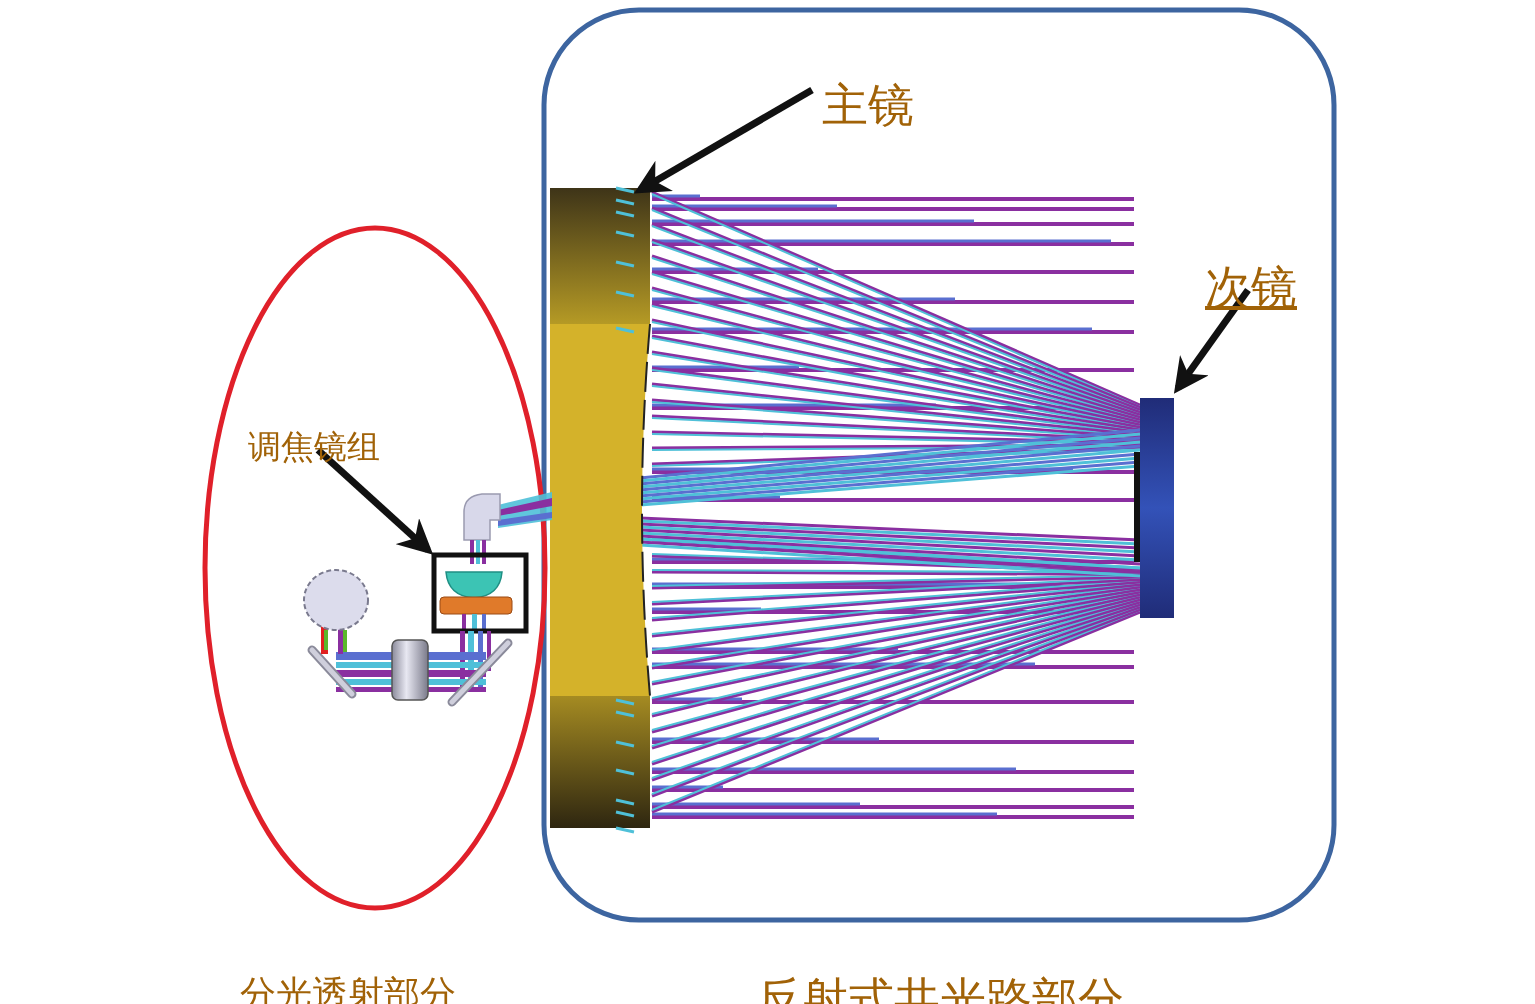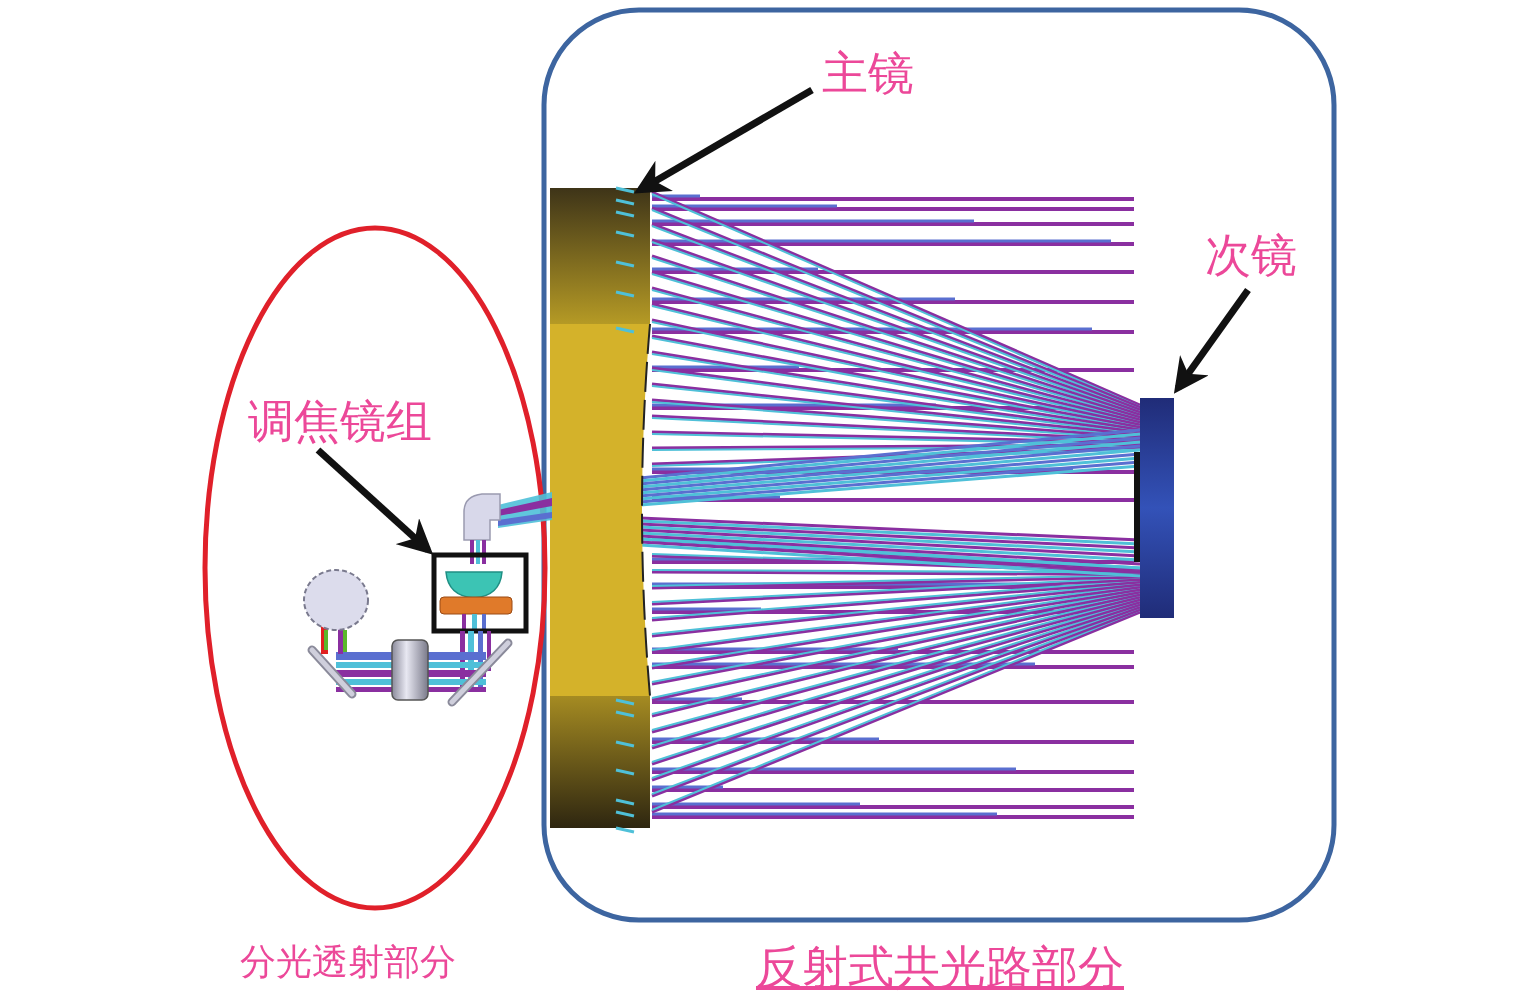--- a/index.html
+++ b/index.html
@@ -1,27 +1,28 @@
 <!DOCTYPE html>
 <html><head>
   <meta charset="utf-8">
   <style>
     html, body { margin: 0; padding: 0; background: #ffffff; }
     body { width: 1535px; height: 1004px; position: relative; overflow: hidden; }
     #stage { position: absolute; left: 0; top: 0; width: 1535px; height: 1004px; }
     .label {
       position: absolute;
       font-family: "DejaVu Serif", "Liberation Serif", serif;
-      color: #ec4899;
+      color: #a16207;
       white-space: nowrap;
       line-height: 1;
+      margin-top: 32px;
     }
     #lbl-primary { left: 822px; top: 50px; font-size: 46px; }
-    #lbl-secondary { left: 1205px; top: 232px; font-size: 46px; }
-    #lbl-focus { left: 248px; top: 398px; font-size: 46px; }
+    #lbl-secondary { left: 1205px; top: 232px; font-size: 46px; text-decoration: underline; }
+    #lbl-focus { left: 248px; top: 398px; font-size: 33px; }
     #lbl-left-part { left: 240px; top: 944px; font-size: 36px; }
     #lbl-right-part { left: 756px; top: 944px; font-size: 46px; text-decoration: underline; }
   </style>
 </head>
 <body>
 
 <svg id="stage" viewBox="0 0 1535 1004" xmlns="http://www.w3.org/2000/svg">
   <defs>
     <linearGradient id="pmTop" x1="0" y1="0" x2="0" y2="1">
       <stop offset="0" stop-color="#3e3418"></stop>

